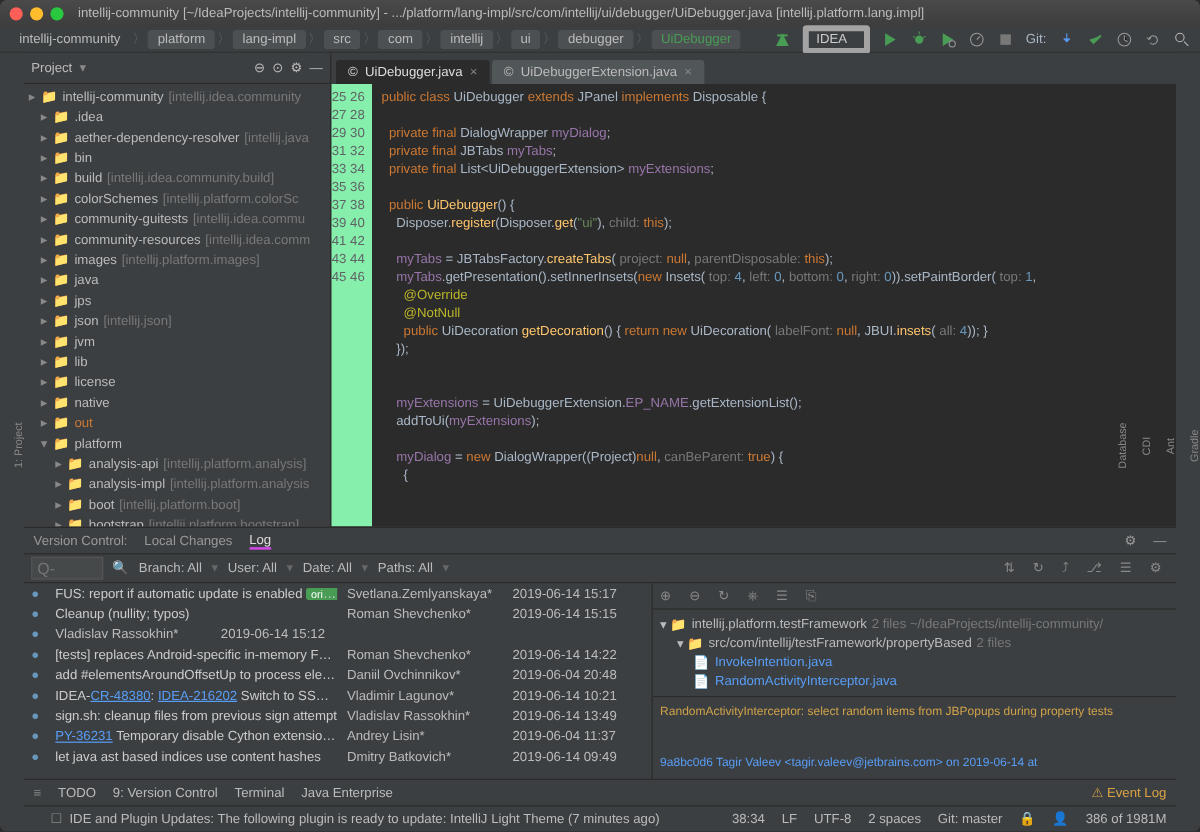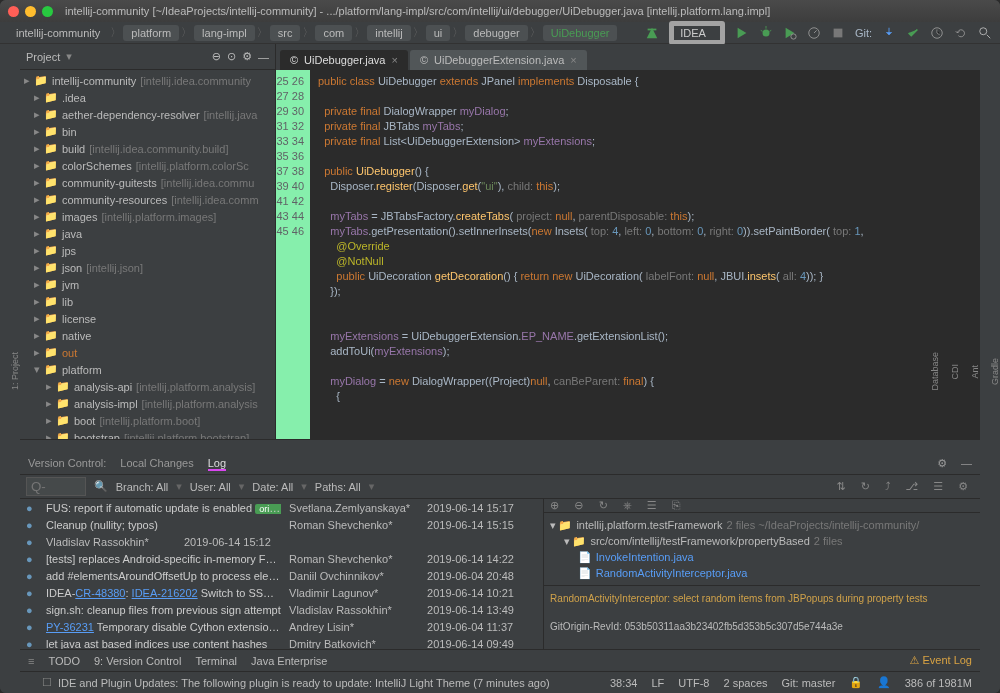--- a/index.html
+++ b/index.html
@@ -36,21 +36,21 @@
 .editor{flex:1;display:flex;flex-direction:column;background:#2b2b2b;overflow:hidden}
 .tabs{height:26px;display:flex;align-items:flex-end;background:#3c3f41;padding-left:4px;gap:2px}
 .tab{padding:4px 10px;background:#515658;color:#bbb;font-size:11px;border-top-left-radius:3px;border-top-right-radius:3px;cursor:pointer;display:flex;gap:6px;align-items:center}
 .tab.active{background:#2b2b2b;color:#ddd}
 .tab .x{color:#888}
 .code-area{flex:1;display:flex;overflow:hidden;font-family:Menlo,Consolas,monospace;font-size:11px;line-height:15px}
 .gutter{width:34px;text-align:right;padding:4px 6px 0 0;color:#606366;background:#86efac}
 .code{flex:1;padding:4px 0 0 8px;white-space:pre;color:#a9b7c6;overflow:hidden;position:relative}
 .kw{color:#cc7832}.str{color:#6a8759}.fn{color:#ffc66d}.ann{color:#bbb529}.hint{color:#787878;}.num{color:#6897bb}.id{color:#9876aa}
 .vcs{height:210px;border-top:1px solid #2b2b2b;display:flex;flex-direction:column;background:#3c3f41}
-.vcs-tabs{height:22px;display:flex;align-items:flex-start;padding:17px 8px;gap:14px;border-bottom:1px solid #2b2b2b}
+.vcs-tabs{height:22px;display:flex;align-items:center;padding:4px 8px;gap:14px;border-bottom:1px solid #2b2b2b}
 .vcs-tabs span{cursor:pointer;color:#999}
 .vcs-tabs span.active{color:#ddd;border-bottom:2px solid #d946ef}
 .vcs-tabs .spacer{flex:1}
 .vcs-filter{height:24px;display:flex;align-items:center;padding:0 6px;gap:8px;border-bottom:1px solid #2b2b2b;font-size:11px;color:#bbb}
 .vcs-filter input{background:#45494a;border:1px solid #555;color:#bbb;padding:1px 4px;width:60px}
 .vf{cursor:pointer;color:#bbb}
 .vcs-body{flex:1;display:flex;overflow:hidden}
 .commits{flex:1.2;overflow:hidden}
 .commit-row{display:flex;align-items:center;height:17px;padding:0 6px;gap:8px;cursor:pointer}
 .commit-row .graph{width:12px;color:#6897bb}
@@ -356,21 +356,21 @@
     <span class="id">myTabs</span>.getPresentation().setInnerInsets(<span class="kw">new</span> Insets( <span class="hint">top:</span> <span class="num">4</span>, <span class="hint">left:</span> <span class="num">0</span>, <span class="hint">bottom:</span> <span class="num">0</span>, <span class="hint">right:</span> <span class="num">0</span>)).setPaintBorder( <span class="hint">top:</span> <span class="num">1</span>,
       <span class="ann">@Override</span>
       <span class="ann">@NotNull</span>
       <span class="kw">public</span> UiDecoration <span class="fn">getDecoration</span>() { <span class="kw">return new</span> UiDecoration( <span class="hint">labelFont:</span> <span class="kw">null</span>, JBUI.<span class="fn">insets</span>( <span class="hint">all:</span> <span class="num">4</span>)); }
     });
 
 
     <span class="id">myExtensions</span> = UiDebuggerExtension.<span class="id">EP_NAME</span>.getExtensionList();
     addToUi(<span class="id">myExtensions</span>);
 
-    <span class="id">myDialog</span> = <span class="kw">new</span> DialogWrapper((Project)<span class="kw">null</span>, <span class="hint">canBeParent:</span> <span class="kw">final</span>) {
+    <span class="id">myDialog</span> = <span class="kw">new</span> DialogWrapper((Project)<span class="kw">null</span>, <span class="hint">canBeParent:</span> <span class="kw">true</span>) {
       {
 </div>
           </div>
         </div>
       </div>
 
       <div class="vcs">
         <div class="vcs-tabs">
           <span>Version Control:</span>
           <span>Local Changes</span>
@@ -469,21 +469,20 @@
                   <span>InvokeIntention.java</span>
                 </div>
               <div class="frow blue" style="padding-left:28px">
                   <span>📄</span>
                   <span>RandomActivityInterceptor.java</span>
                 </div>
             </div>
             <div class="cd-msg">
               <div style="color:#d0a24a">RandomActivityInterceptor: select random items from JBPopups during property tests</div>
               <br>
-              <div>GitOrigin-RevId: 053b50311aa3b23402fb5d353b5c307d5e744a3e</div>
               <br>
               <div style="color:#589df6">9a8bc0d6 Tagir Valeev &lt;tagir.valeev@jetbrains.com&gt; on 2019-06-14 at</div>
             </div>
           </div>
         </div>
       </div>
 
       <div class="bottom-bar">
         <span style="color:#888">≡</span>
         <span>TODO</span>

